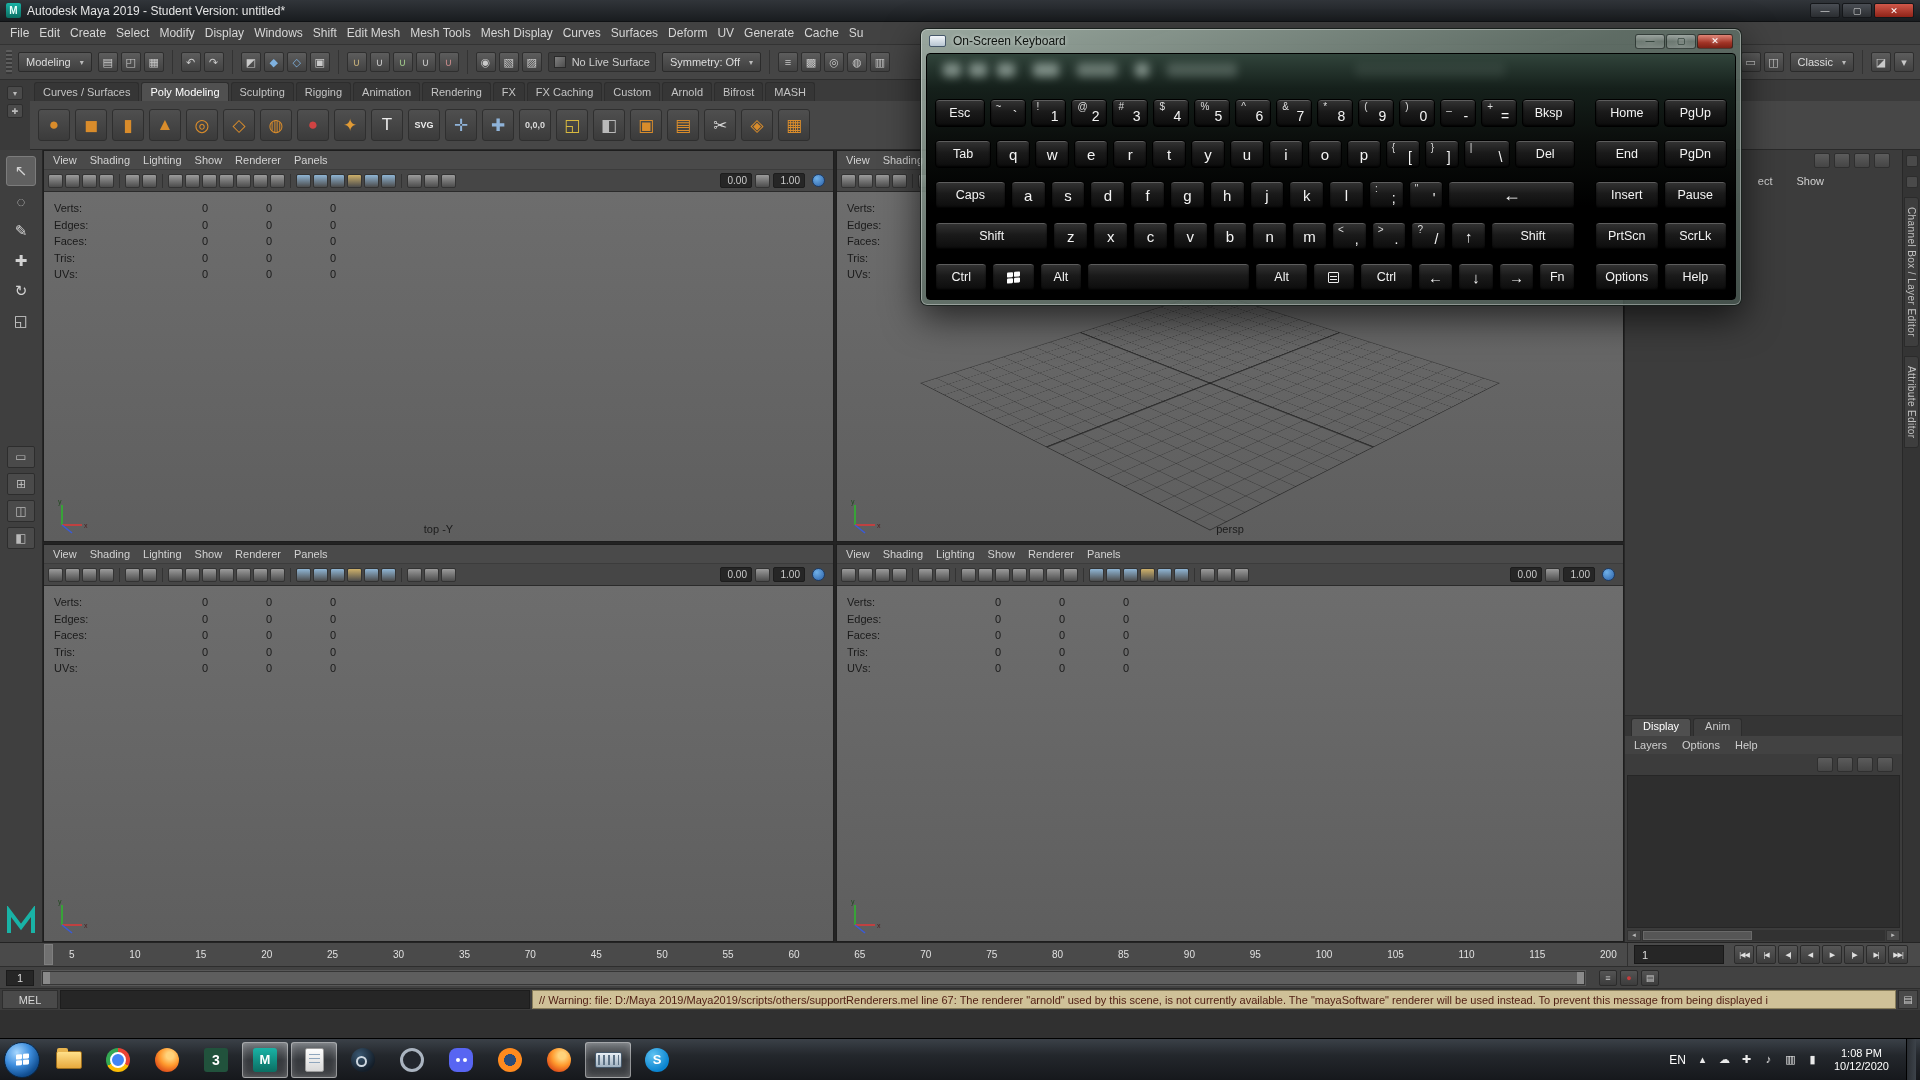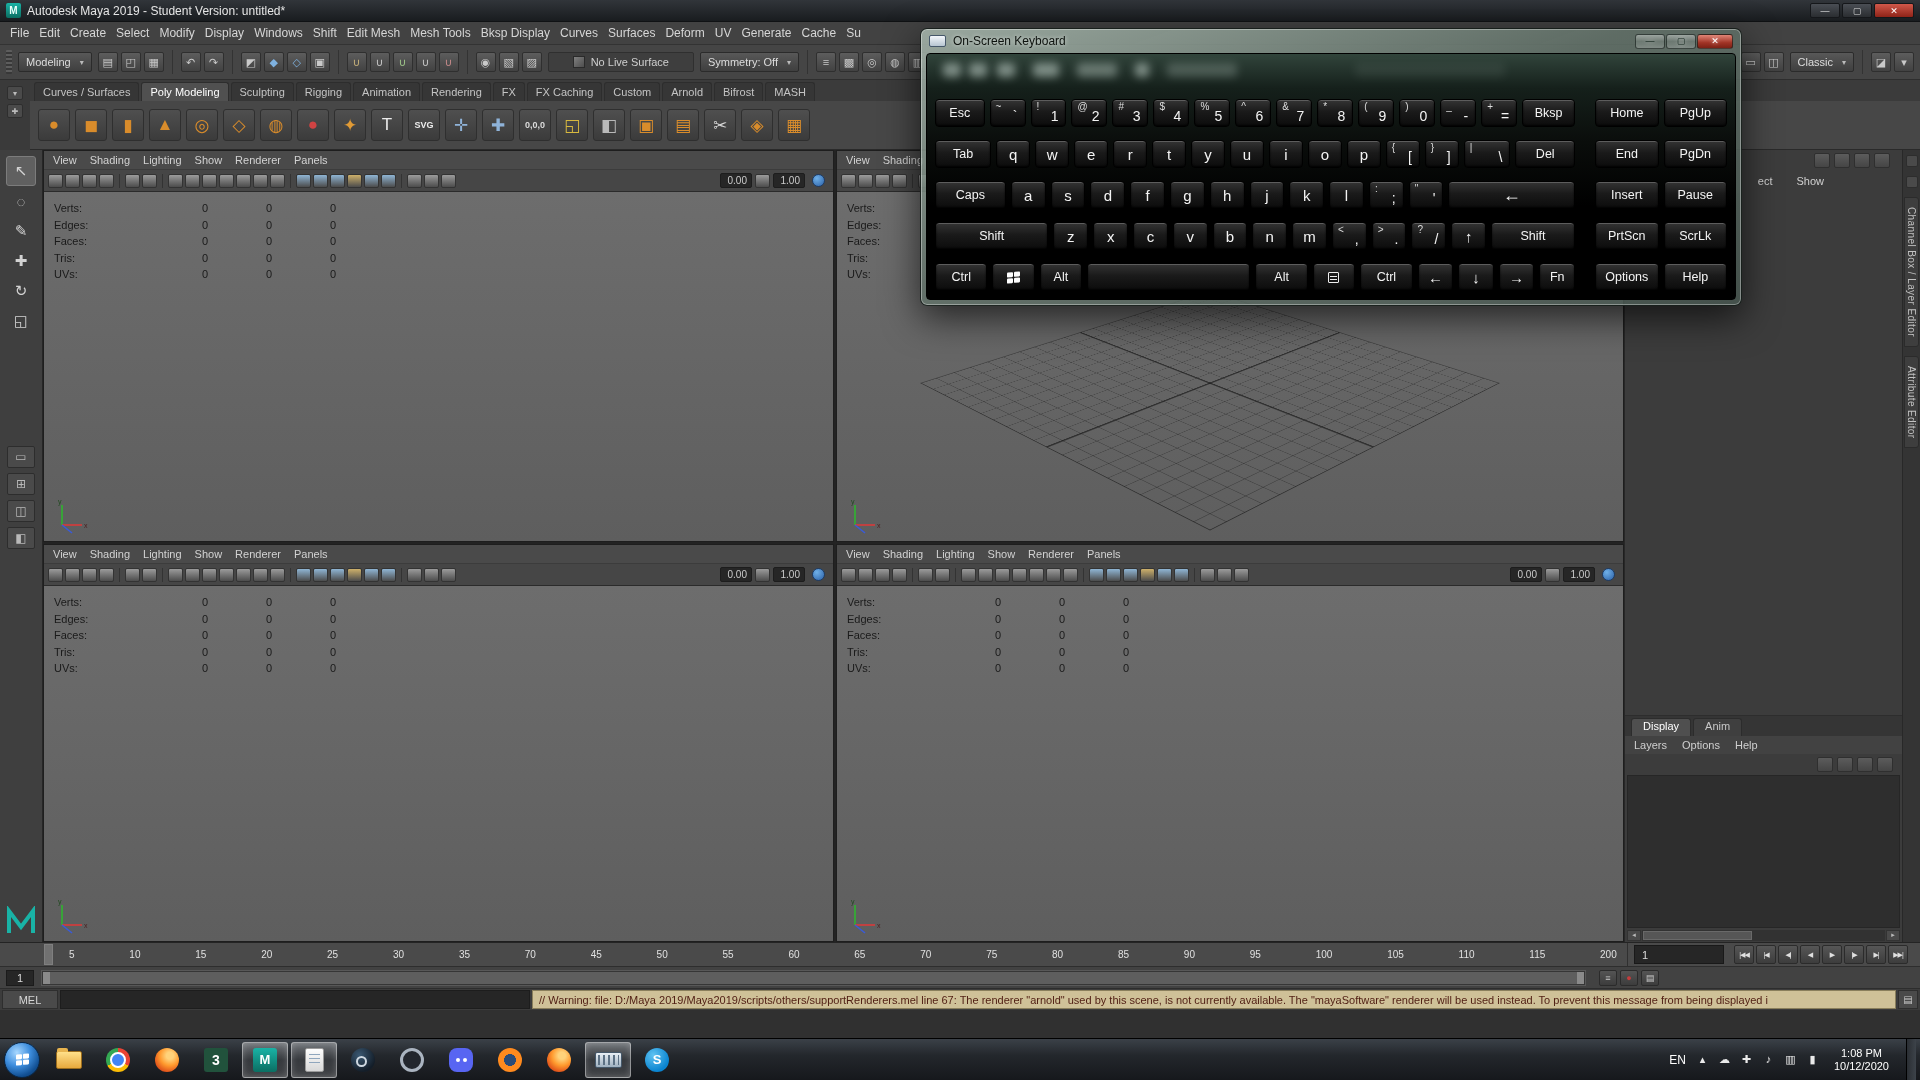--- a/index.html
+++ b/index.html
@@ -26,21 +26,21 @@
   #toolbar{position:absolute;top:45px;left:0;right:0;height:35px;background:#454545;border-bottom:1px solid #2e2e2e;
     display:flex;align-items:center;padding:0 6px;gap:6px}
   .grip{width:6px;height:24px;background:repeating-linear-gradient(180deg,#5d5d5d 0 2px,#383838 2px 4px);border-radius:1px}
   .dropdown{background:linear-gradient(#585858,#3f3f3f);border:1px solid #2b2b2b;border-radius:2px;color:#ddd;font-size:11px;
     padding:3px 7px;display:flex;align-items:center;gap:9px;white-space:nowrap}
   .caret{font-size:8px;color:#bbb}
   .tb-sep{width:1px;height:24px;background:#333;margin:0 2px}
   .tb-group{display:flex;gap:3px;align-items:center}
   .tb-ic{width:20px;height:20px;border-radius:2px;background:linear-gradient(180deg,#5d5d5d,#424242);border:1px solid #2f2f2f;
     color:#c9c9c9;font-size:11px;display:flex;align-items:center;justify-content:center}
-  .live-surface{display:flex;align-items:center;gap:6px;font-size:11px;color:#cfcfcf;padding:3px 24px;background:#3e3e3e;
+  .live-surface{display:flex;align-items:center;gap:6px;font-size:11px;color:#cfcfcf;padding:3px 5px;background:#3e3e3e;
     border:1px solid #2f2f2f;border-radius:2px;white-space:nowrap}
   .ls-swatch{width:12px;height:12px;background:linear-gradient(135deg,#808080,#4d4d4d);border:1px solid #2a2a2a}
   .tb-spacer{flex:1}
 
   
   #shelf-minibtns{position:absolute;top:82px;left:2px;width:26px;height:64px;display:flex;flex-direction:column;gap:4px;
     align-items:center;padding-top:4px}
   .mini-btn{width:16px;height:14px;background:#4a4a4a;border:1px solid #2e2e2e;border-radius:2px;color:#bbb;font-size:8px;
     display:flex;align-items:center;justify-content:center}
   #shelf-tabs{position:absolute;top:80px;left:30px;right:0;height:21px;background:#3b3b3b;display:flex;align-items:flex-end;
@@ -241,21 +241,21 @@
       <span class="menu-item">File</span>
       <span class="menu-item">Edit</span>
       <span class="menu-item">Create</span>
       <span class="menu-item">Select</span>
       <span class="menu-item">Modify</span>
       <span class="menu-item">Display</span>
       <span class="menu-item">Windows</span>
       <span class="menu-item">Shift</span>
       <span class="menu-item">Edit Mesh</span>
       <span class="menu-item">Mesh Tools</span>
-      <span class="menu-item">Bksp Display</span>
+      <span class="menu-item">Mesh Display</span>
       <span class="menu-item">Curves</span>
       <span class="menu-item">Surfaces</span>
       <span class="menu-item">Deform</span>
       <span class="menu-item">UV</span>
       <span class="menu-item">Generate</span>
       <span class="menu-item">Cache</span>
       <span class="menu-item">Su</span>
     </div>
 
   <div id="toolbar">
@@ -475,20 +475,21 @@
             <span class="hud-v">0</span>
           </div>
         </div>
         <svg class="vp-axis" width="38" height="38" viewBox="0 0 38 38">
           <line x1="10" y1="28" x2="10" y2="8" stroke="#2fb52f" stroke-width="1.6"></line>
           <line x1="10" y1="28" x2="30" y2="28" stroke="#d93a3a" stroke-width="1.6"></line>
           <line x1="10" y1="28" x2="20" y2="36" stroke="#3a5bd9" stroke-width="1.6"></line>
           <text x="6" y="7" fill="#1e4a1e" font-size="7">y</text>
           <text x="32" y="31" fill="#4a1e1e" font-size="7">x</text>
         </svg>
+        <div class="vp-cam">top -Y</div>
       </div>
     </div>
   <div class="vp" id="vp-persp">
       <div class="vp-menus">
         <span class="vp-menu">View</span>
         <span class="vp-menu">Shading</span>
         <span class="vp-menu">Lighting</span>
         <span class="vp-menu">Show</span>
         <span class="vp-menu">Renderer</span>
         <span class="vp-menu">Panels</span>
@@ -561,20 +562,21 @@
             <span class="hud-v">0</span>
           </div>
         </div>
         <svg class="vp-axis" width="38" height="38" viewBox="0 0 38 38">
           <line x1="10" y1="28" x2="10" y2="8" stroke="#2fb52f" stroke-width="1.6"></line>
           <line x1="10" y1="28" x2="30" y2="28" stroke="#d93a3a" stroke-width="1.6"></line>
           <line x1="10" y1="28" x2="20" y2="36" stroke="#3a5bd9" stroke-width="1.6"></line>
           <text x="6" y="7" fill="#1e4a1e" font-size="7">y</text>
           <text x="32" y="31" fill="#4a1e1e" font-size="7">x</text>
         </svg>
+        <div class="vp-cam">persp</div>
       </div>
     </div>
   <div class="vp" id="vp-front">
       <div class="vp-menus">
         <span class="vp-menu">View</span>
         <span class="vp-menu">Shading</span>
         <span class="vp-menu">Lighting</span>
         <span class="vp-menu">Show</span>
         <span class="vp-menu">Renderer</span>
         <span class="vp-menu">Panels</span>

